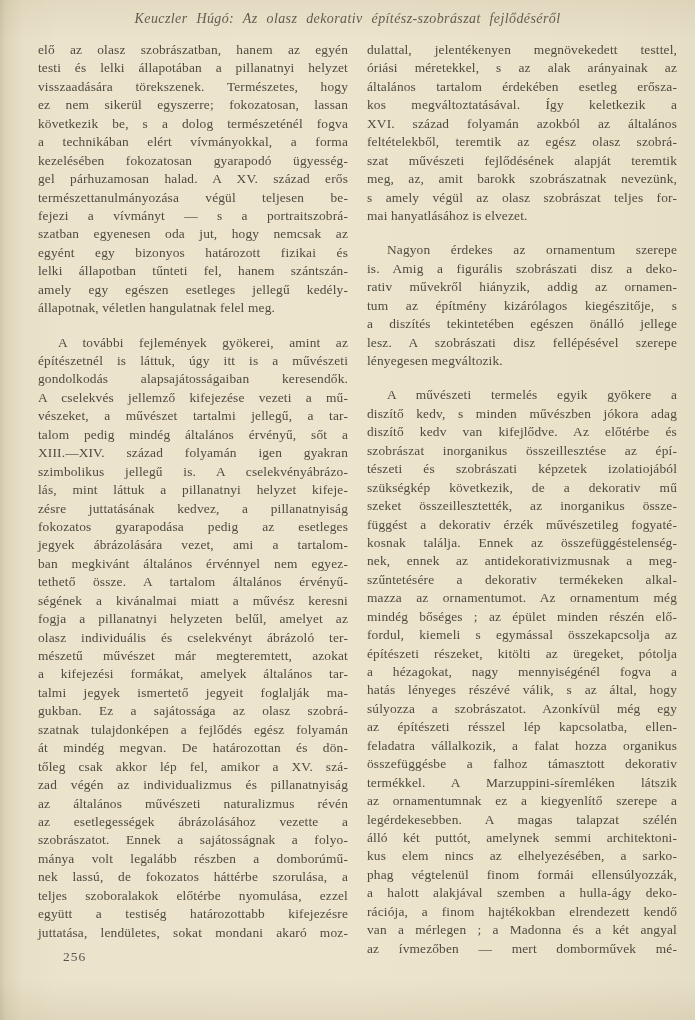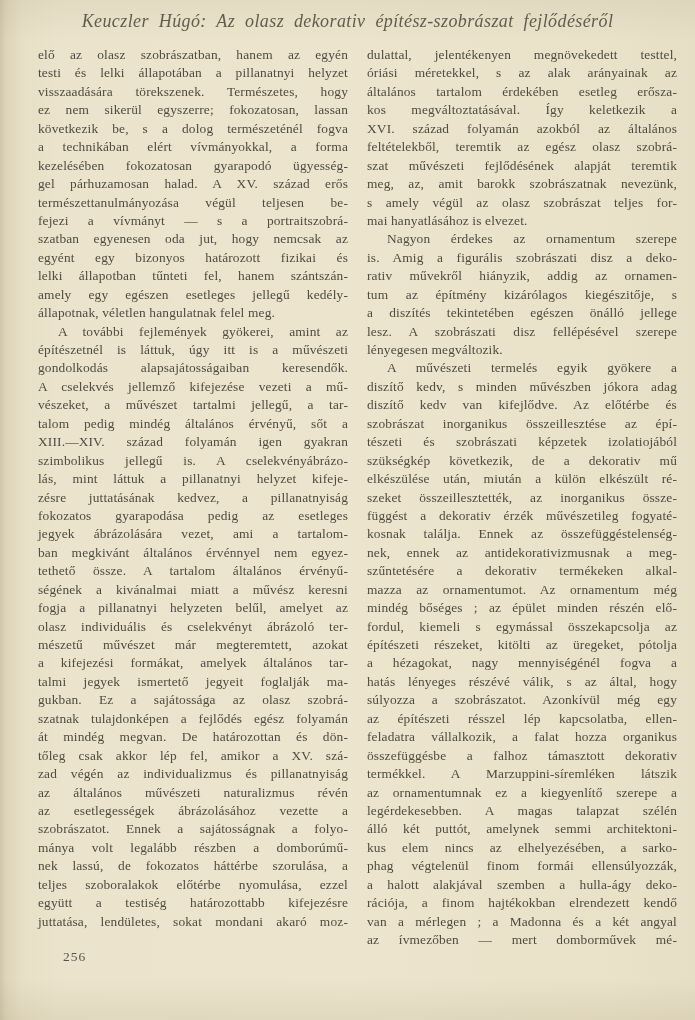--- a/index.html
+++ b/index.html
@@ -10,41 +10,41 @@
     background:
       linear-gradient(180deg, rgba(120,105,70,0.08) 0%, rgba(0,0,0,0) 4%, rgba(0,0,0,0) 96%, rgba(120,105,70,0.10) 100%),
       linear-gradient(90deg, #cfc6ab 0px, #ddd4b9 6px, #e7dfc6 22px, #ebe3cb 60px, #ece4cc 50%, #e9e1c8 88%, #e6dec5 100%);
     font-family: "Liberation Serif", "DejaVu Serif", serif;
     color: #4e4b41;
   }
   .running-header {
     margin-top: 11px;
     text-align: center;
     font-style: italic;
-    font-size: 18px;
+    font-size: 14px;
     letter-spacing: 0.4px;
     word-spacing: 5px;
     color: #615d4e;
   }
   .columns {
     display: flex;
     justify-content: space-between;
     padding: 15px 18px 0 38px;
   }
   .col { width: 310px; }
   .line {
     height: 18.45px;
     font-size: 13.4px;
     letter-spacing: 0.15px;
     text-align: justify;
     text-align-last: justify;
     white-space: nowrap;
     overflow: visible;
   }
-  .line.indent { text-indent: 20px; }
+  .line.indent { text-indent: 20px; margin-top: 16px; }
   .line.para-end { text-align-last: left; }
   .page-number {
     position: absolute;
     left: 63px;
     top: 949px;
     font-size: 13.5px;
     letter-spacing: 1px;
     color: #57544a;
   }
 </style>
@@ -121,21 +121,20 @@
       <div class="line">tum az építmény kizárólagos kiegészitője, s</div>
       <div class="line">a diszítés tekintetében egészen önálló jellege</div>
       <div class="line">lesz. A szobrászati disz fellépésével szerepe</div>
       <div class="line para-end">lényegesen megváltozik.</div>
       <div class="line indent">A művészeti termelés egyik gyökere a</div>
       <div class="line">diszítő kedv, s minden művészben jókora adag</div>
       <div class="line">diszítő kedv van kifejlődve. Az előtérbe és</div>
       <div class="line">szobrászat inorganikus összeillesztése az épí-</div>
       <div class="line">tészeti és szobrászati képzetek izolatiojából</div>
       <div class="line">szükségkép következik, de a dekorativ mű</div>
-      <div class="line">elkészülése után, miután a külön elkészült ré-</div>
       <div class="line">szeket összeillesztették, az inorganikus össze-</div>
       <div class="line">függést a dekorativ érzék művészetileg fogyaté-</div>
       <div class="line">kosnak találja. Ennek az összefüggéstelenség-</div>
       <div class="line">nek, ennek az antidekorativizmusnak a meg-</div>
       <div class="line">szűntetésére a dekorativ termékeken alkal-</div>
       <div class="line">mazza az ornamentumot. Az ornamentum még</div>
       <div class="line">mindég bőséges ; az épület minden részén elő-</div>
       <div class="line">fordul, kiemeli s egymással összekapcsolja az</div>
       <div class="line">építészeti részeket, kitölti az üregeket, pótolja</div>
       <div class="line">a hézagokat, nagy mennyiségénél fogva a</div>

